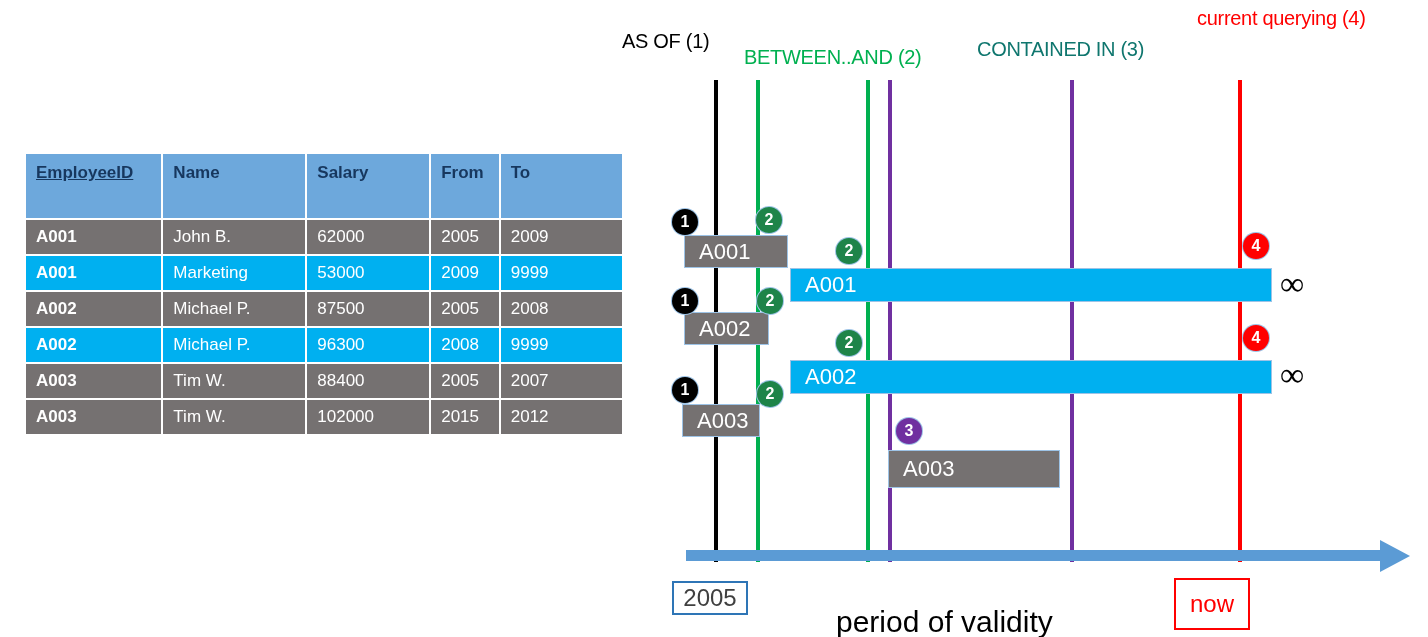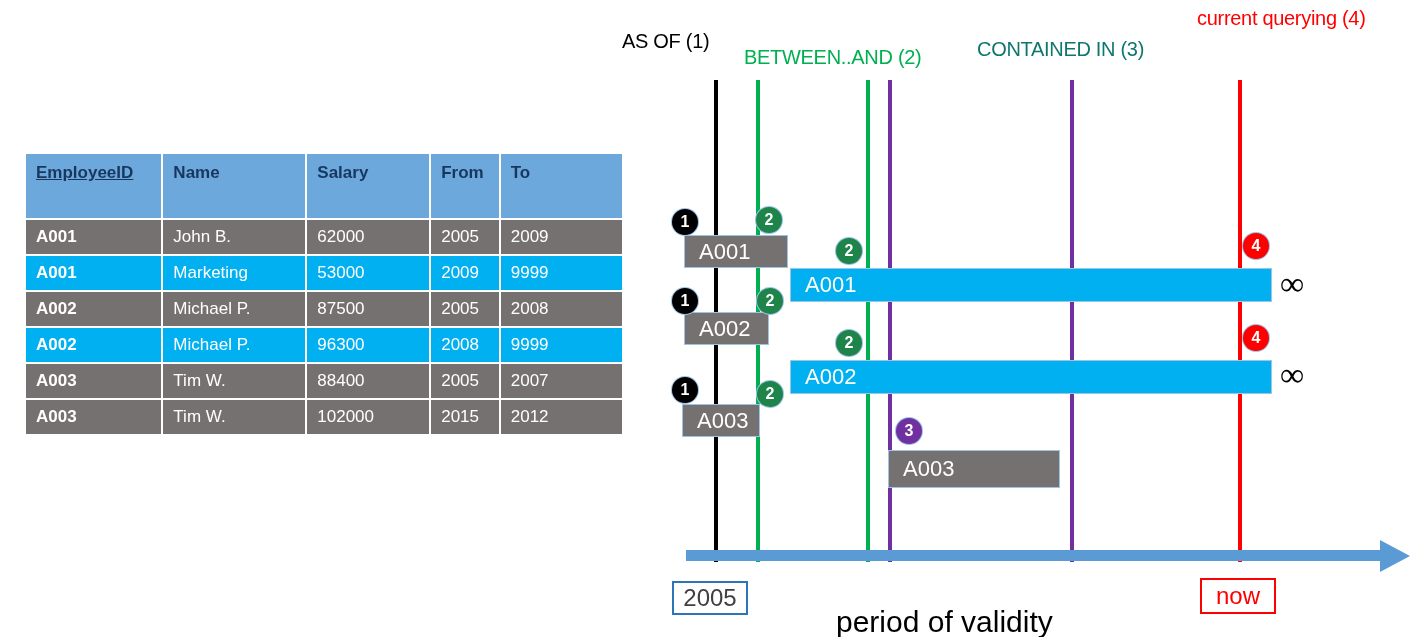--- a/index.html
+++ b/index.html
@@ -115,21 +115,21 @@
   
   .boxlabel{
     position:absolute;
     box-sizing:border-box;
     display:flex;align-items:center;justify-content:center;
     font-size:24px;
     background:#ffffff;
     font-family:"Liberation Sans", sans-serif;
   }
   #box-2005{left:672px;top:581px;width:76px;height:34px;border:2px solid #2E75B6;color:#404040;}
-  #box-now{left:1200px;top:578px;width:76px;height:36px;border:2px solid #FF0000;color:#FF0000;}
+  #box-now{left:1174px;top:578px;width:76px;height:52px;border:2px solid #FF0000;color:#FF0000;}
   #lbl-period{
     position:absolute;left:836px;top:578px;
     font-size:30px;color:#000000;white-space:nowrap;
     font-family:"Liberation Sans", sans-serif;
     margin-top:27px;
   }
 </style>
 </head>
 <body>
 

